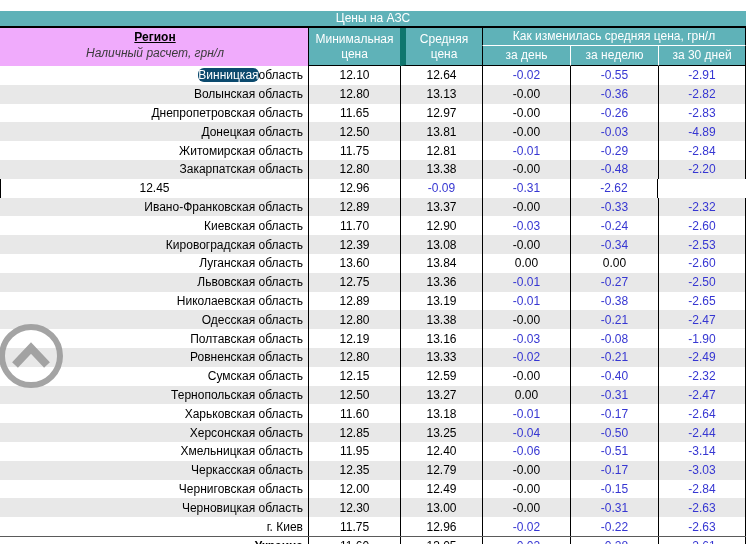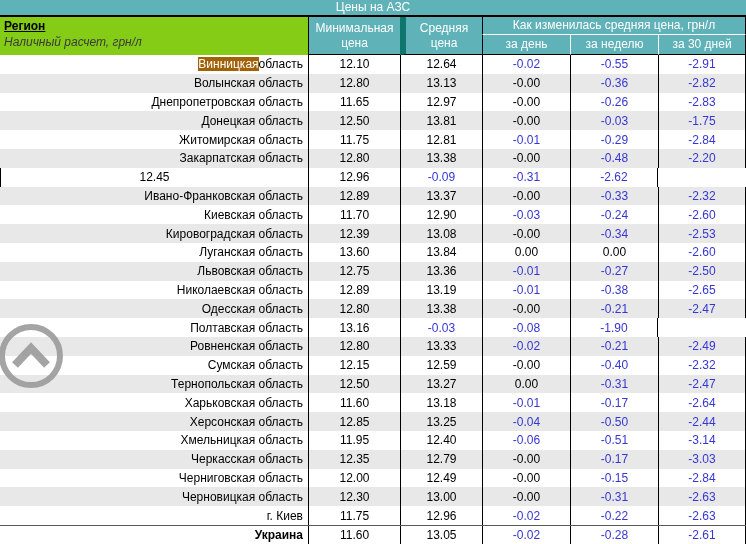--- a/index.html
+++ b/index.html
@@ -5,30 +5,30 @@
   * { margin:0; padding:0; box-sizing:border-box; }
   body { background:#fff; }
   .screen {
     position:relative; width:746px; height:544px; overflow:hidden;
     font-family:"Liberation Sans", sans-serif; background:#fff;
     -webkit-font-smoothing:antialiased;
   }
   
   .title-bar {
     height:17px; background:#5FB2B8; border-bottom:2px solid #000;
-    color:#fff; font-size:12px; line-height:15px; text-align:center;
+    color:#fff; font-size:12px; line-height:15px; text-align:center;margin-top:11px;
   }
   
   .hdr {
     display:grid;
     grid-template-columns:308px 92px 82px 88px 88px 88px;
     grid-template-rows:18px 20px;
     height:38px; background:#fff;
   }
-  .hdr-region { grid-column:1; grid-row:1/3; padding:2px 2px 0 4px; background:#84cc16; }
+  .hdr-region { grid-column:1; grid-row:1/3; padding:2px 2px 0 4px; background:#f0abfc;text-align:center; }
   .hdr-region .t1 { font-weight:bold; text-decoration:underline; font-size:12px; color:#000; }
   .hdr-region .t2 { font-style:italic; font-size:12px; color:#3a3a3a; margin-top:2px; }
   .th {
     background:#5FB2B8; color:#fff; font-size:12px; text-align:center;
     display:flex; align-items:center; justify-content:center; line-height:1.25;
   }
   .th.min  { grid-column:2; grid-row:1/3; border-left:1px solid #000; border-bottom:1px solid #000; }
   .th.avg  { grid-column:3; grid-row:1/3; border-left:6px solid #0f766e; border-bottom:1px solid #000; }
   .th.grp  { grid-column:4/7; grid-row:1; border-left:1px solid #000; border-right:1px solid #000; border-bottom:1px solid #fff;text-align:right; }
   .th.sub1 { grid-column:4; grid-row:2; border-left:1px solid #000; border-bottom:1px solid #000; }
@@ -44,21 +44,21 @@
   .t-row.alt { background:#E8E8E8;text-align:right; }
   .t-row.summary { border-top:1px solid #5a5a5a; }
   .t-row.summary .cell.region { font-weight:bold; }
   .cell {
     display:flex; align-items:center; justify-content:center;
     height:100%; border-left:1px solid #000; overflow:hidden; white-space:nowrap;
   }
   .cell.region { justify-content:flex-end; padding-right:5px; border-left:none; }
   .cell.last { border-right:1px solid #000; }
   .cell.change.neg { color:#3636D2; }
-  .text-selected { background:#a16207; color:#fff; }
+  .text-selected { background:#0c4a6e; color:#fff;border-radius:6px; }
   
   .scroll-top {
     position:absolute; left:-3px; top:322px; width:68px; height:68px;
     background:none; border:none; cursor:pointer; opacity:0.92;
   }
 </style>
 </head>
 <body>
 
 <div class="screen">
@@ -105,21 +105,21 @@
       <div class="cell change neg">-0.26</div>
       <div class="cell change last neg">-2.83</div>
     </div>
 
     <div class="t-row alt">
       <div class="cell region">Донецкая область</div>
       <div class="cell">12.50</div>
       <div class="cell">13.81</div>
       <div class="cell change">-0.00</div>
       <div class="cell change neg">-0.03</div>
-      <div class="cell change last neg">-1.75</div>
+      <div class="cell change last neg">-4.89</div>
     </div>
 
     <div class="t-row">
       <div class="cell region">Житомирская область</div>
       <div class="cell">11.75</div>
       <div class="cell">12.81</div>
       <div class="cell change neg">-0.01</div>
       <div class="cell change neg">-0.29</div>
       <div class="cell change last neg">-2.84</div>
     </div>
@@ -199,20 +199,21 @@
       <div class="cell region">Одесская область</div>
       <div class="cell">12.80</div>
       <div class="cell">13.38</div>
       <div class="cell change">-0.00</div>
       <div class="cell change neg">-0.21</div>
       <div class="cell change last neg">-2.47</div>
     </div>
 
     <div class="t-row">
       <div class="cell region">Полтавская область</div>
+      <div class="cell">12.19</div>
       <div class="cell">13.16</div>
       <div class="cell change neg">-0.03</div>
       <div class="cell change neg">-0.08</div>
       <div class="cell change last neg">-1.90</div>
     </div>
 
     <div class="t-row alt">
       <div class="cell region">Ровненская область</div>
       <div class="cell">12.80</div>
       <div class="cell">13.33</div>

